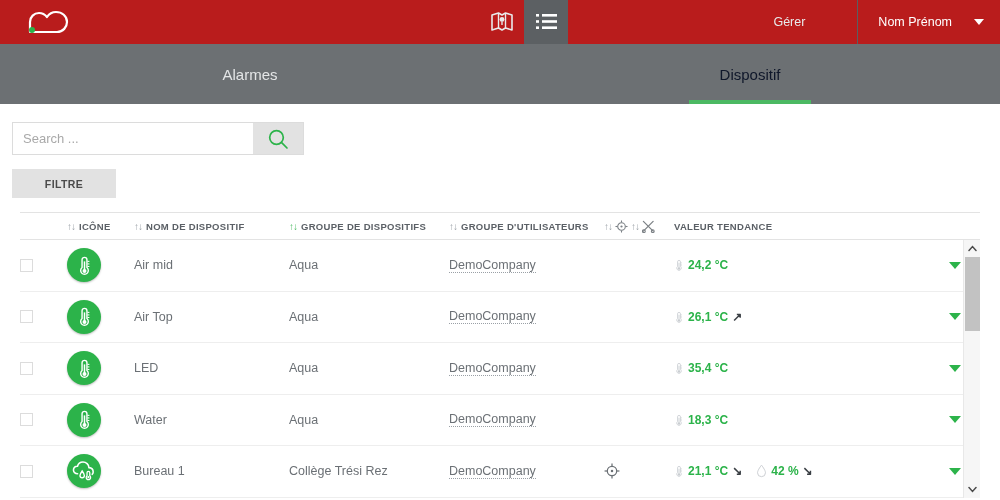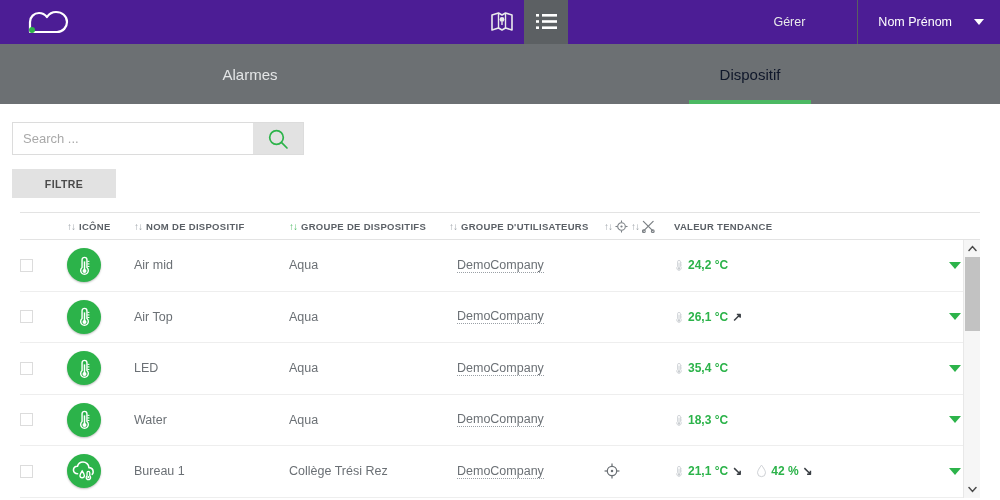--- a/index.html
+++ b/index.html
@@ -7,21 +7,21 @@
     width: 1000px; height: 500px;
     font-family: "Liberation Sans", sans-serif;
     background: #ffffff;
     overflow: hidden;
   }
 
   
   .topbar {
     position: relative;
     height: 44px;
-    background: #4c1d95;
+    background: #b91c1c;
     display: flex;
     align-items: stretch;
   }
   .logo-zone {
     width: 92px;
     display: flex; align-items: center; justify-content: center;
   }
   .logo-svg { display:block; }
 
   .topbar-spacer { flex: 1; }
@@ -193,21 +193,20 @@
     border-radius: 50%;
     background: #2cb34a;
     display: flex; align-items: center; justify-content: center;
     box-shadow: 0 1px 2px rgba(0,0,0,.25);
   }
   .cell-text { font-size: 12.5px; color: #6b7075; }
   .cell-link {
     font-size: 12.5px; color: #6b7075;
     border-bottom: 1px dotted #9aa0a6;
     cursor: pointer;
-    margin-left: 8px;
   }
   .val-group { display: flex; align-items: center; gap: 14px; }
   .val-item { display: flex; align-items: center; gap: 4px; }
   .val-num {
     font-size: 12px; font-weight: bold; color: #2cb34a;
     white-space: nowrap;
   }
   .trend { font-size: 12px; color: #3a3f44; font-weight: bold; }
   .row-caret {
     width: 0; height: 0;

